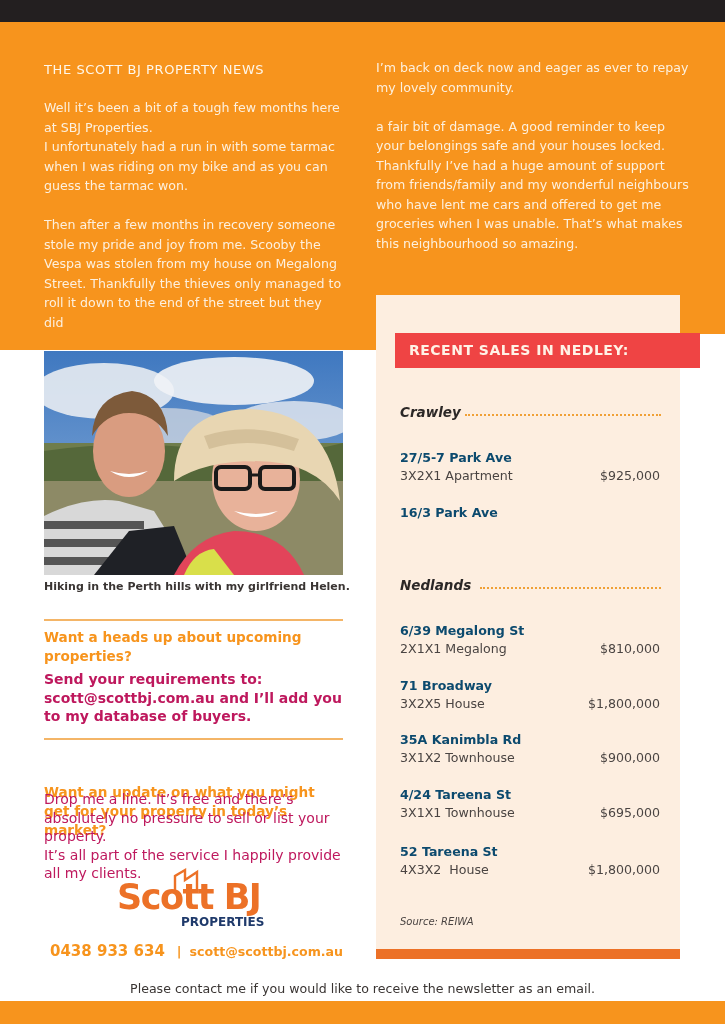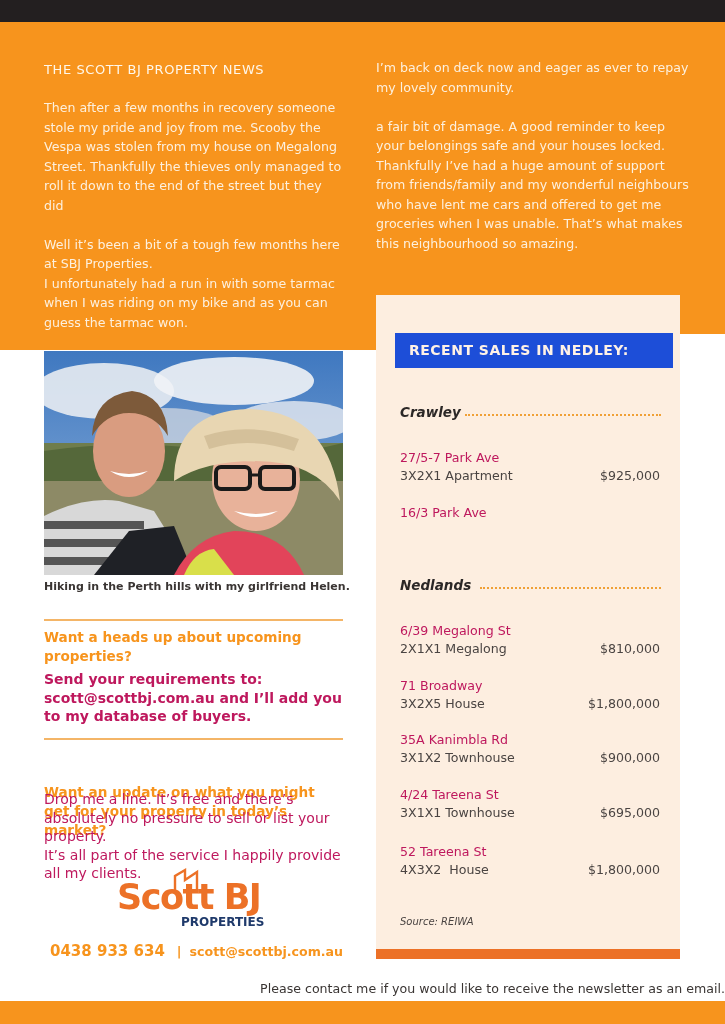--- a/index.html
+++ b/index.html
@@ -10,62 +10,62 @@
   .orange-hero { position: absolute; left: 0; top: 22px; width: 725px; height: 312px; background: #f7941d; }
   .orange-hero-left-extend { position: absolute; left: 0; top: 334px; width: 376px; height: 16px; background: #f7941d; }
 
   .news-title { position: absolute; left: 44px; top: 62px; font-family: "DejaVu Sans", sans-serif; font-size: 13px; letter-spacing: 0.6px; color: #fff7ea; font-weight: normal; }
   .col-left-text { position: absolute; left: 44px; top: 98px; width: 300px; font-size: 12.6px; line-height: 19.5px; color: #fdf0de; }
   .col-right-text { position: absolute; left: 376px; top: 58px; width: 320px; font-size: 12.6px; line-height: 19.5px; color: #fdf0de; }
   .para { margin-bottom: 19.5px; white-space: pre-line; }
 
   .sales-panel { position: absolute; left: 376px; top: 295px; width: 304px; height: 655px; background: #fdeee0; }
   .sales-bottom-bar { position: absolute; left: 376px; top: 949px; width: 304px; height: 10px; background: #ec7127; }
-  .sales-header { position: absolute; left: 395px; top: 333px; width: 278px; height: 35px; background: #1d4ed8; }
+  .sales-header { position: absolute; left: 395px; top: 333px; width: 305px; height: 35px; background: #ef4444; }
   .sales-header span { position: absolute; left: 14px; top: 9px; font-family: "DejaVu Sans", sans-serif; font-weight: bold; font-size: 14px; letter-spacing: 0.5px; color: #fff2e6; }
 
   .suburb { position: absolute; left: 400px; font-weight: bold; font-style: italic; font-size: 13.5px; color: #2b2726; }
   .dots { position: absolute; height: 2px; border-bottom: 2.5px dotted #f0a036; }
 
   .listing { position: absolute; left: 400px; width: 260px; font-size: 12.6px; line-height: 18px; }
-  .listing .addr { font-weight: normal; color: #be185d; }
+  .listing .addr { font-weight: bold; color: #0c4a6e; }
   .listing .row { display: flex; justify-content: space-between; color: #4a4442; }
 
   .source { position: absolute; left: 400px; top: 916px; font-size: 10px; font-style: italic; color: #4a4442; }
 
   .photo { position: absolute; left: 44px; top: 351px; width: 299px; height: 224px; overflow: hidden; }
   .caption { position: absolute; left: 44px; top: 580px; font-size: 11px; color: #3a3533; font-weight: bold; }
 
   .divider { position: absolute; left: 44px; width: 299px; height: 1.5px; background: #f4b567; }
   .cta-heading { position: absolute; left: 44px; width: 300px; font-weight: bold; font-size: 13.6px; line-height: 19px; color: #f7941d; }
   .cta-body { position: absolute; left: 44px; width: 300px; font-size: 14px; line-height: 18.5px; color: #be185d; white-space: pre-line; }
   .cta-body.bold { font-weight: bold; }
 
   .logo { position: absolute; left: 117px; top: 864px; width: 150px; height: 68px; }
   .contact-line { position: absolute; left: 50px; top: 941px; font-weight: bold; color: #f7941d; }
   .phone { font-size: 15px; }
   .sep { font-size: 13px; margin: 0 8px 0 12px; }
   .email { font-size: 12.6px; }
 
-  .footer-note { position: absolute; left: 0; width: 725px; top: 981px; text-align: right; font-size: 12.6px; color: #3a3533; }
+  .footer-note { position: absolute; left: 0; width: 725px; top: 981px; text-align: center; font-size: 12.6px; color: #3a3533; }
   .footer-bar { position: absolute; left: 0; top: 1001px; width: 725px; height: 23px; background: #f7941d; }
 </style>
 </head>
 <body>
 
 <div class="top-bar"></div>
 <div class="orange-hero"></div>
 <div class="orange-hero-left-extend"></div>
 
 <h1 class="news-title">THE SCOTT BJ PROPERTY NEWS</h1>
 
 <div class="col-left-text">
-  <p class="para">Then after a few months in recovery someone stole my pride and joy from me. Scooby the Vespa was stolen from my house on Megalong Street. Thankfully the thieves only managed to roll it down to the end of the street but they did</p>
   <p class="para">Well it’s been a bit of a tough few months here at SBJ Properties.
 I unfortunately had a run in with some tarmac when I was riding on my bike and as you can guess the tarmac won.</p>
+  <p class="para">Then after a few months in recovery someone stole my pride and joy from me. Scooby the Vespa was stolen from my house on Megalong Street. Thankfully the thieves only managed to roll it down to the end of the street but they did</p>
 </div>
 
 <div class="col-right-text">
   <p class="para">I’m back on deck now and eager as ever to repay my lovely community.</p>
   <p class="para">a fair bit of damage. A good reminder to keep your belongings safe and your houses locked. Thankfully I’ve had a huge amount of support from friends/family and my wonderful neighbours who have lent me cars and offered to get me groceries when I was unable. That’s what makes this neighbourhood so amazing.</p>
 </div>
 
 <div class="photo">
   <svg width="299" height="224" viewBox="0 0 299 224">
     <defs>

